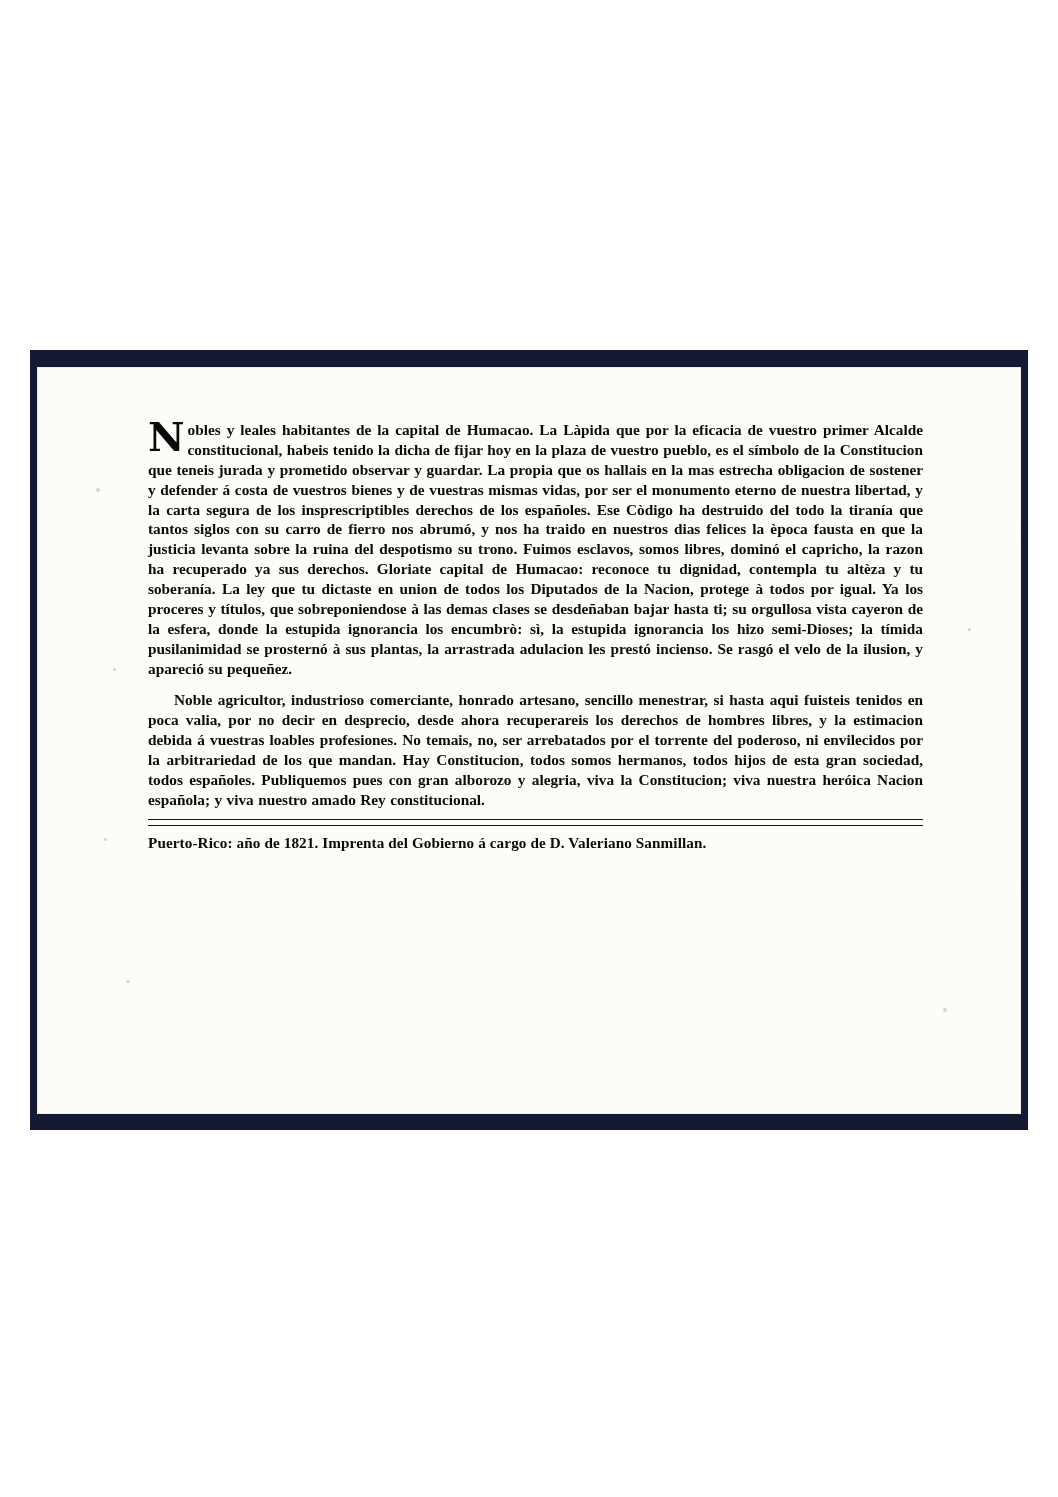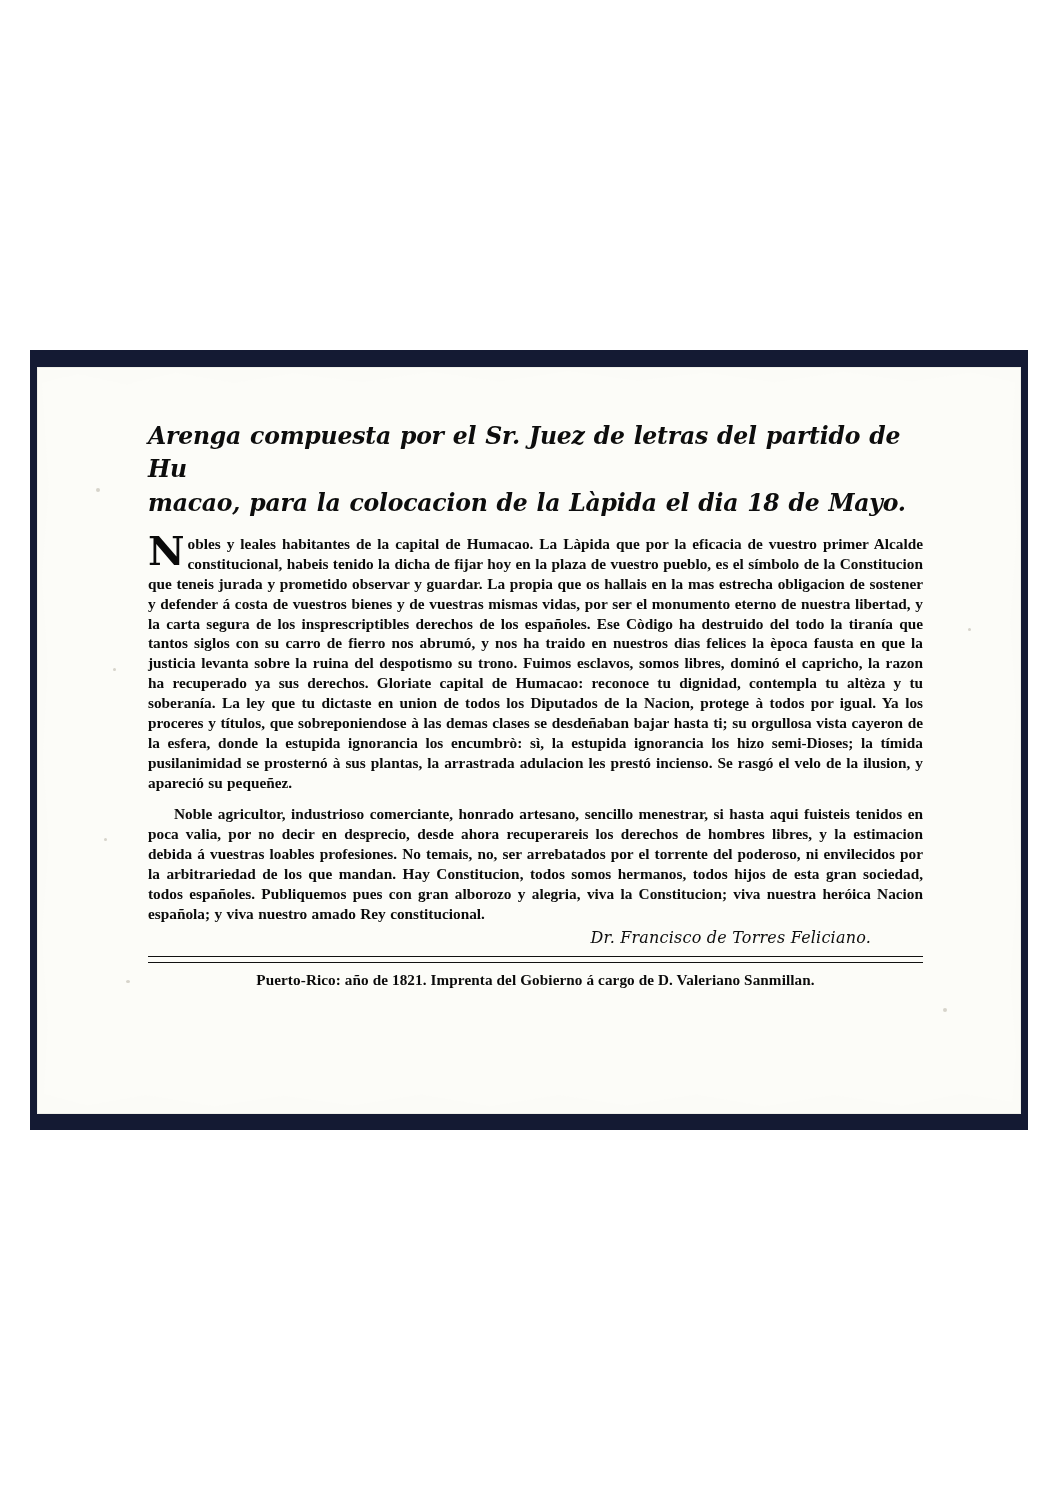--- a/index.html
+++ b/index.html
@@ -118,21 +118,20 @@
     margin: 9px 0 0 0;
     width: 100%;
   }
   .rule.second { margin-top: 5px; border-top-width: 1.2px; }
 
   #imprint-line {
     font-family: "Liberation Serif", serif;
     font-size: 15.2px;
     font-weight: 600;
     color: #0b0b0b;
-    text-align: center;
     margin-top: 8px;
     letter-spacing: 0.1px;
   }
 
   
   .speck {
     position: absolute;
     background: #b8b3a6;
     border-radius: 50%;
     opacity: 0.55;
@@ -147,32 +146,27 @@
 
   <span class="speck" style="left:58px; top:120px; width:4px; height:4px;"></span>
   <span class="speck" style="left:75px; top:300px; width:3px; height:3px;"></span>
   <span class="speck" style="left:66px; top:470px; width:3px; height:3px;"></span>
   <span class="speck" style="left:88px; top:612px; width:4px; height:3px;"></span>
   <span class="speck" style="left:930px; top:260px; width:3px; height:3px;"></span>
   <span class="speck" style="left:905px; top:640px; width:4px; height:4px;"></span>
 
   <div id="page-content">
 
-    <h1 id="doc-heading">
-      <span class="hl1">Arenga compuesta por el Sr. Juez de letras del partido de Hu</span>
-      <span class="hl2">macao, para la colocacion de la Làpida el dia 18 de Mayo.</span>
-    </h1>
 
     <p class="body-par">
       <span class="dropcap">N</span><span>obles y leales habitantes de la capital de Humacao. La Làpida que por la eficacia de vuestro primer Alcalde constitucional, habeis tenido la dicha de fijar hoy en la plaza de vuestro pueblo, es el símbolo de la Constitucion que teneis jurada y prometido observar y guardar. La propia que os hallais en la mas estrecha obligacion de sostener y defender á costa de vuestros bienes y de vuestras mismas vidas, por ser el monumento eterno de nuestra libertad, y la carta segura de los insprescriptibles derechos de los españoles. Ese Còdigo ha destruido del todo la tiranía que tantos siglos con su carro de fierro nos abrumó, y nos ha traido en nuestros dias felices la època fausta en que la justicia levanta sobre la ruina del despotismo su trono. Fuimos esclavos, somos libres, dominó el capricho, la razon ha recuperado ya sus derechos. Gloriate capital de Humacao: reconoce tu dignidad, contempla tu altèza y tu soberanía. La ley que tu dictaste en union de todos los Diputados de la Nacion, protege à todos por igual. Ya los proceres y títulos, que sobreponiendose à las demas clases se desdeñaban bajar hasta ti; su orgullosa vista cayeron de la esfera, donde la estupida ignorancia los encumbrò: sì, la estupida ignorancia los hizo semi-Dioses; la tímida pusilanimidad se prosternó à sus plantas, la arrastrada adulacion les prestó incienso. Se rasgó el velo de la ilusion, y apareció su pequeñez.</span>
     </p>
 
     <p class="body-par">Noble agricultor, industrioso comerciante, honrado artesano, sencillo menestrar, si hasta aqui fuisteis tenidos en poca valia, por no decir en desprecio, desde ahora recuperareis los derechos de hombres libres, y la estimacion debida á vuestras loables profesiones. No temais, no, ser arrebatados por el torrente del poderoso, ni envilecidos por la arbitrariedad de los que mandan. Hay Constitucion, todos somos hermanos, todos hijos de esta gran sociedad, todos españoles. Publiquemos pues con gran alborozo y alegria, viva la Constitucion; viva nuestra heróica Nacion española; y viva nuestro amado Rey constitucional.</p>
 
-    <div id="signature-line">Dr. Francisco de Torres Feliciano.</div>
 
     <hr class="rule">
     <hr class="rule second">
 
     <div id="imprint-line">Puerto-Rico: año de 1821. Imprenta del Gobierno á cargo de D. Valeriano Sanmillan.</div>
 
   </div>
 </div>
 
 </body></html>

